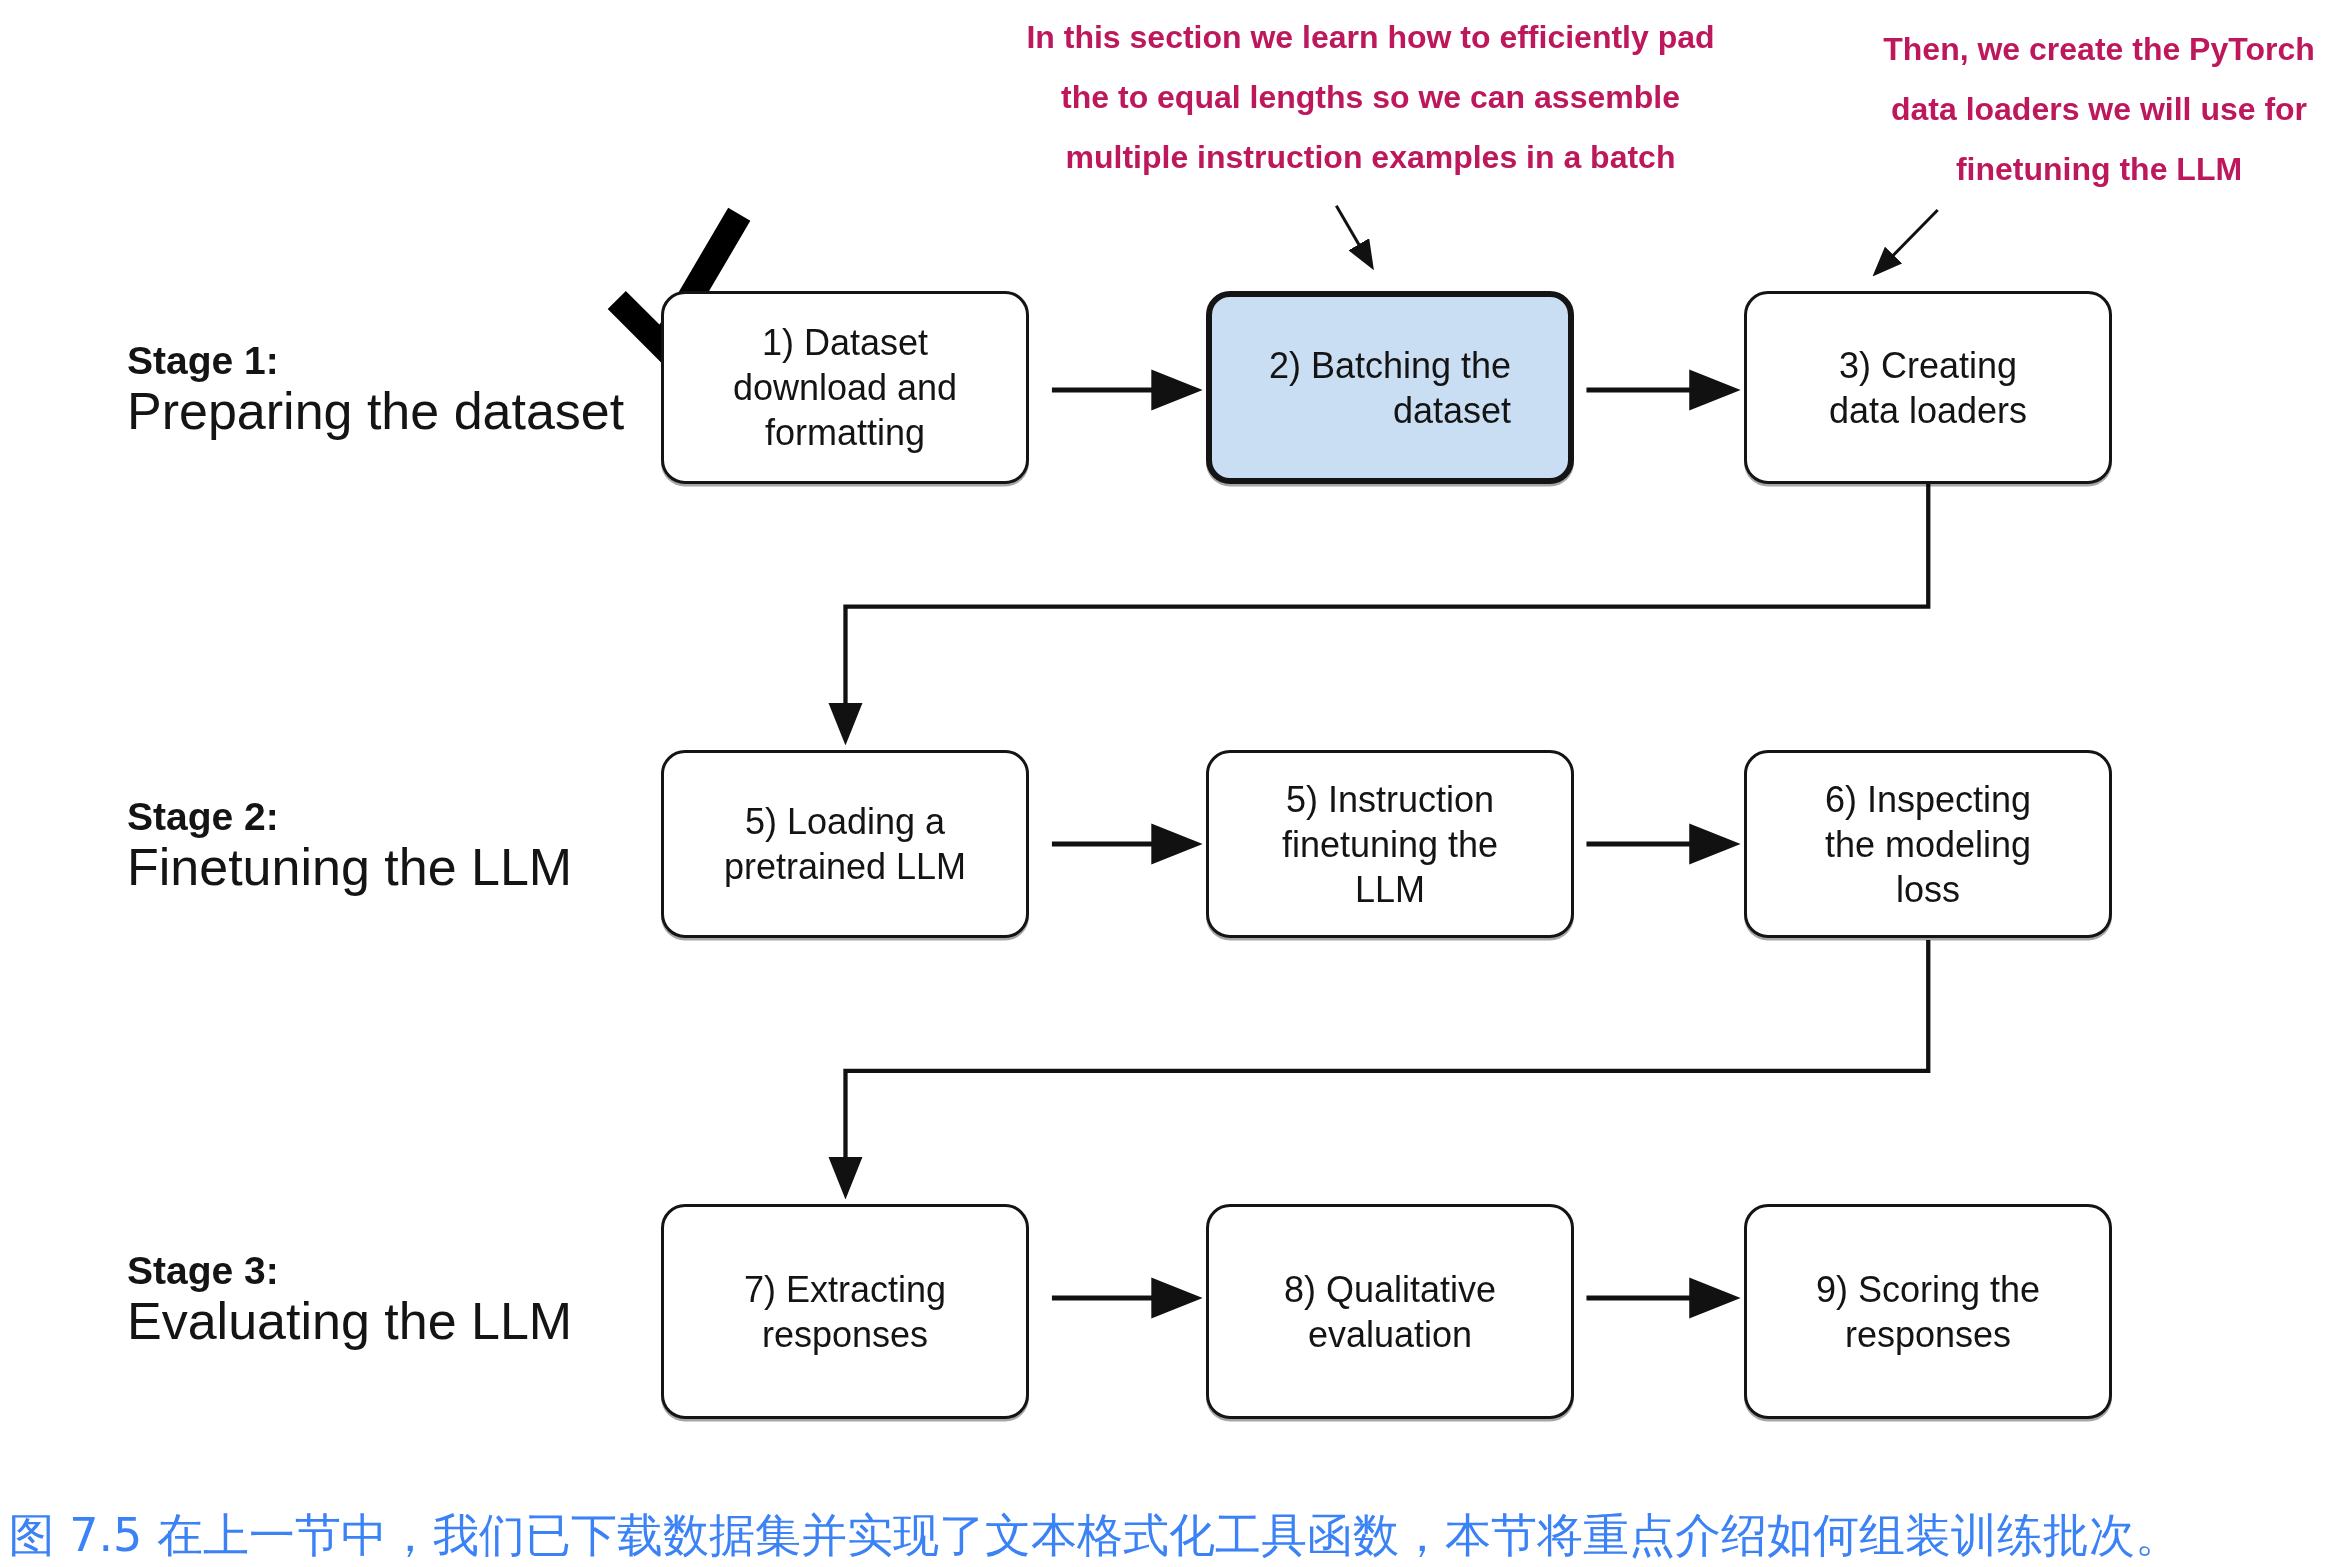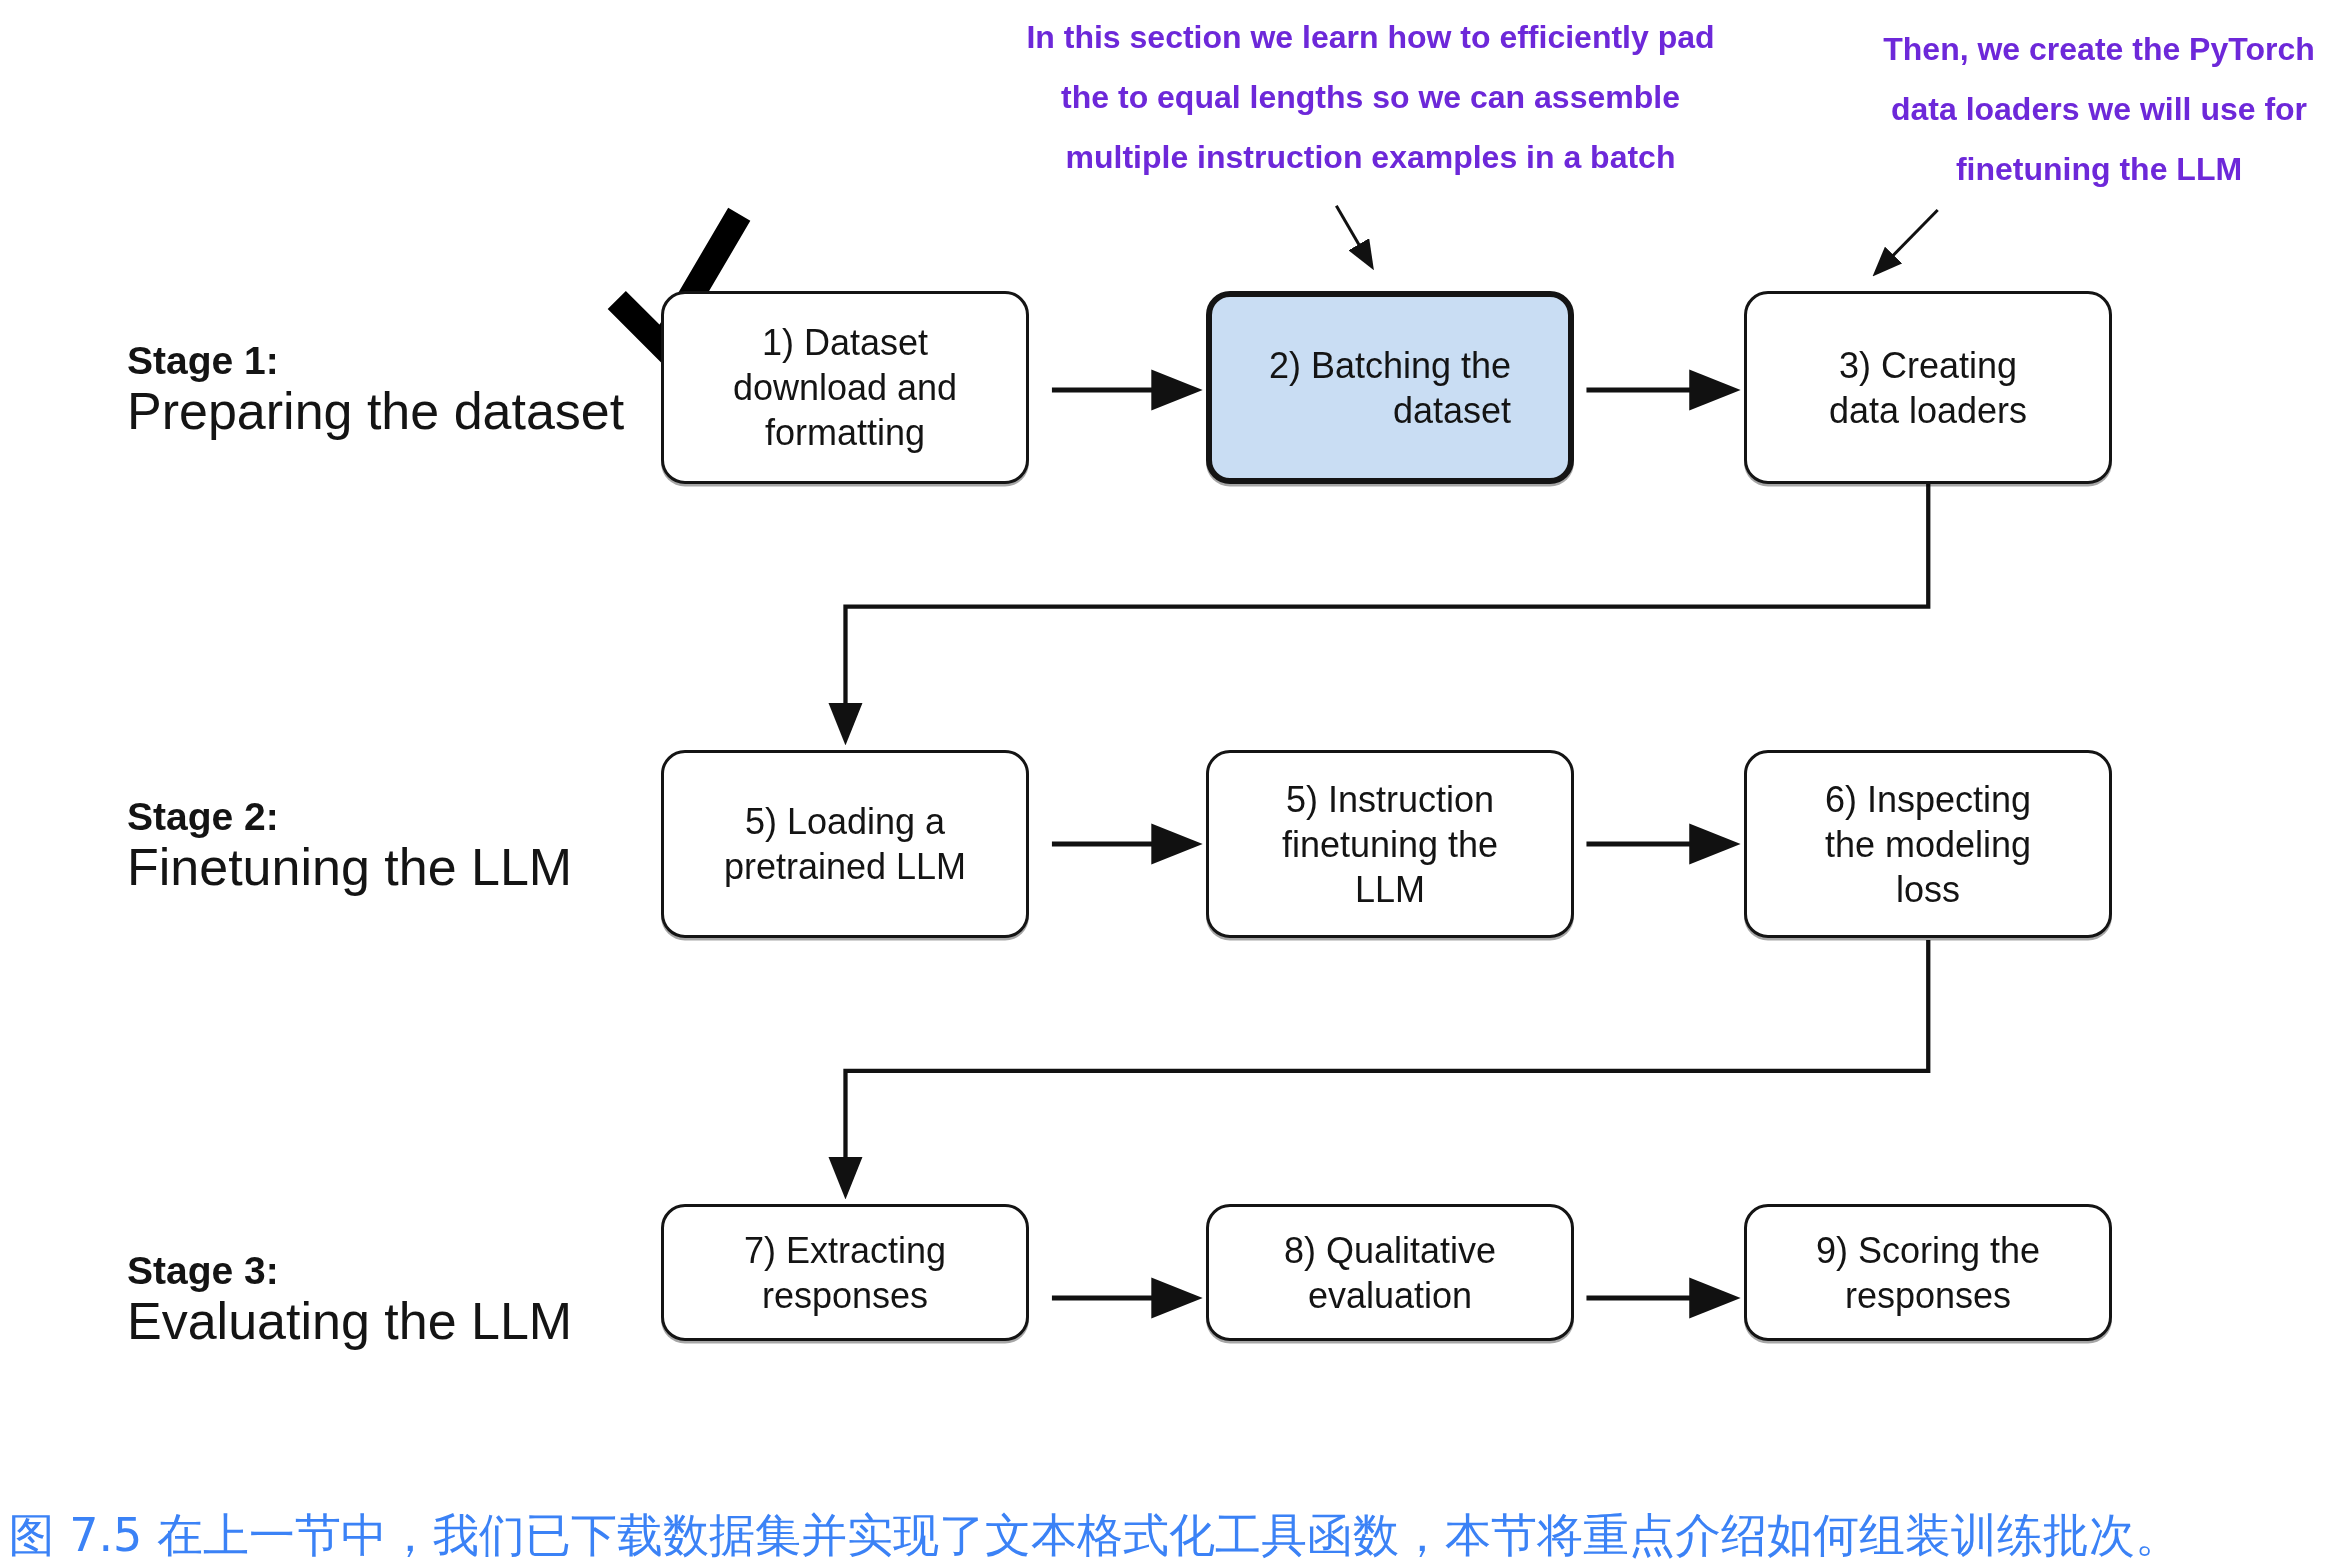--- a/index.html
+++ b/index.html
@@ -17,21 +17,21 @@
     left: 0; top: 0;
     width: 2342px; height: 1568px;
   }
   .annotation {
     position: absolute;
     font-weight: bold;
     font-size: 32px;
     line-height: 60px;
     text-align: center;
     white-space: pre-line;
-    color: #6d28d9;
+    color: #be185d;
   }
   .annotation.a1 { left: 942px; top: 6.9px;  width: 857px; }
   .annotation.a2 { left: 1842px; top: 19px; width: 514px; }
   .stage-label { position: absolute; left: 127px; width: 531px; }
   .stage-label .stage-title    { display: block; font-size: 39px; font-weight: bold; line-height: 50px; }
   .stage-label .stage-subtitle { display: block; font-size: 52px; font-weight: normal; line-height: 50px; }
   .stage-1 { top: 336px; }
   .stage-2 { top: 792px; }
   .stage-3 { top: 1246px; }
   .flow-box {
@@ -46,21 +46,21 @@
     justify-content: center;
     text-align: center;
     font-size: 36px;
     line-height: 45px;
     white-space: pre-line;
     box-shadow: 0 2.6px 0 rgba(0,0,0,0.35);
   }
   .flow-box.highlight { background: #c9ddf3; border-width: 6px; text-align: right; }
   .row1 { top: 291px;  height: 193px; }
   .row2 { top: 750px;  height: 188px; }
-  .row3 { top: 1204px; height: 137px; text-align: center; }
+  .row3 { top: 1204px; height: 215px; text-align: center; }
   .col1 { left: 661px; }
   .col2 { left: 1206px; }
   .col3 { left: 1744px; }
   .figure-caption {
     position: absolute;
     left: 8.6px; top: 1509px;
     width: 2333px;
     font-size: 46px;
     line-height: 53px;
     color: #3b82f6;

